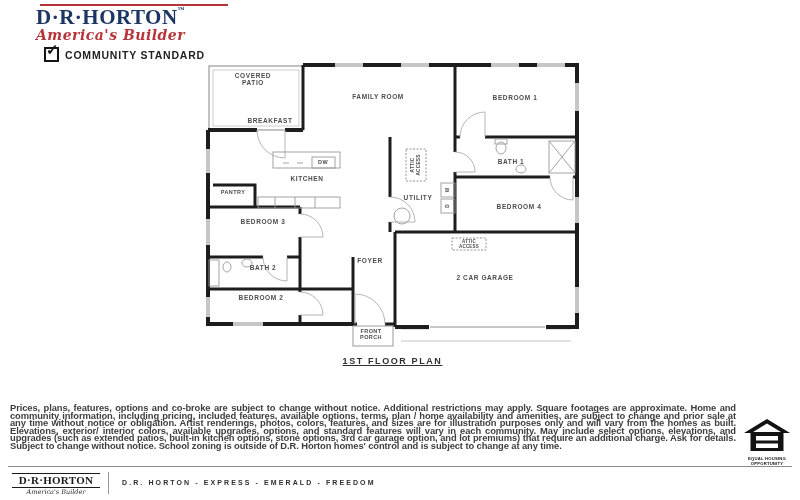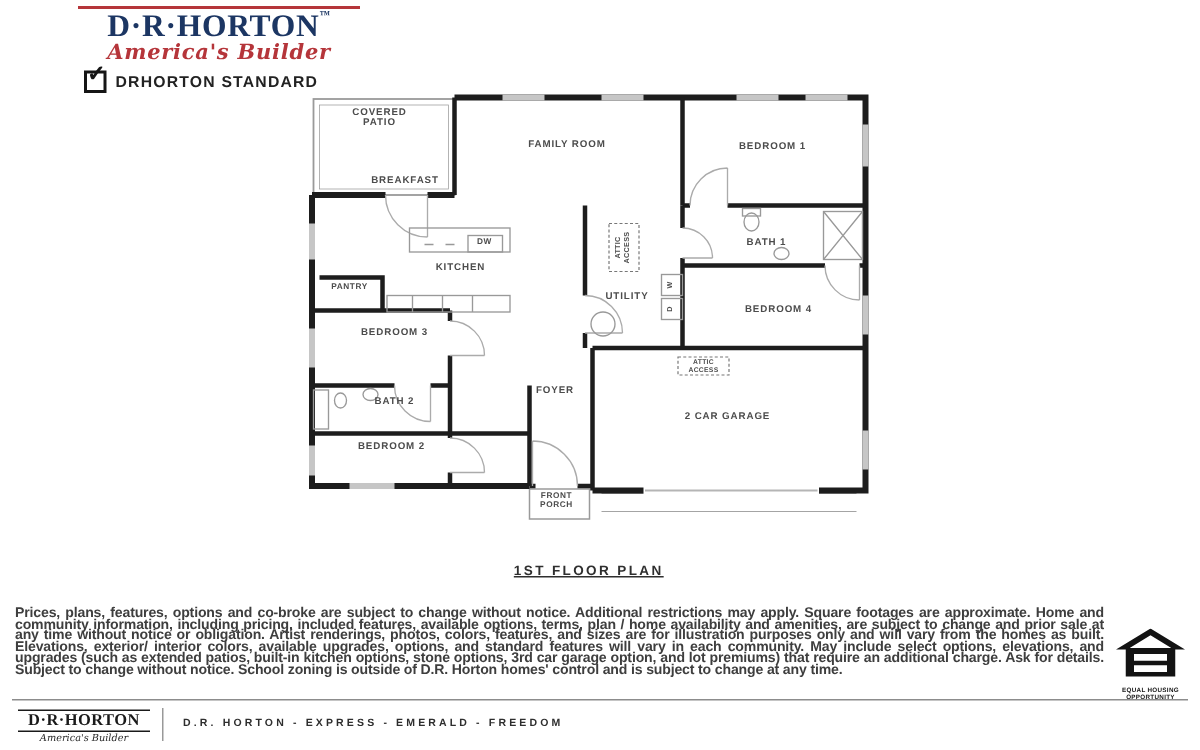--- a/index.html
+++ b/index.html
@@ -1,21 +1,21 @@
 <!DOCTYPE html>
 <html><head>
 <meta charset="utf-8">
 <style>
   html,body{margin:0;padding:0;}
   body{
     width:800px;height:500px;position:relative;background:#ffffff;
     font-family:"Liberation Sans",sans-serif;overflow:hidden;
   }
   
-  .header{position:absolute;left:48px;top:4px;width:196px;text-align:center;}
+  .header{position:absolute;left:36px;top:4px;width:196px;}
   .logo-rule{height:2px;background:#b5353a;margin:0 4px 1px 4px;}
   .wordmark{
     font-family:"Liberation Serif",serif;font-weight:700;font-size:21px;
     color:#1c3663;letter-spacing:.5px;line-height:1.02;white-space:nowrap;
   }
   .wordmark sup{font-size:7px;vertical-align:top;}
   .tagline{
     font-family:"DejaVu Serif",serif;font-style:italic;font-weight:700;
     font-size:14px;color:#b5353a;margin-top:-1px;letter-spacing:.5px;
   }
@@ -35,21 +35,21 @@
   .rl{
     position:absolute;transform:translate(-50%,-50%);
     font:600 6.5px/1.15 "Liberation Sans",sans-serif;
     letter-spacing:.6px;color:#4c4c4c;text-align:center;white-space:nowrap;
   }
   .rl.wrap{white-space:normal;}
   .rl.sm{font-size:5.5px;letter-spacing:.4px;}
   .rl.tiny{font-size:4.5px;letter-spacing:.2px;white-space:normal;}
   .rl.rot{transform:translate(-50%,-50%) rotate(-90deg);white-space:normal;font-size:4.8px;letter-spacing:.2px;}
   .caption{
-    position:absolute;left:205px;top:370px;width:375px;text-align:center;
+    position:absolute;left:205px;top:350px;width:375px;text-align:center;
   }
   .caption span{
     font-size:9px;font-weight:700;letter-spacing:1.6px;color:#2f2f2f;
     text-decoration:underline;
   }
   
   .disclaimer{
     position:absolute;left:10px;top:404px;width:726px;
     font-size:9.4px;line-height:7.5px;color:#3e3e3e;text-align:justify;
     letter-spacing:-.1px;
@@ -80,21 +80,21 @@
 <body>
 
 <div class="header">
   <div class="logo-rule"></div>
   <div class="wordmark"><span>D·R·HORTON</span><sup>™</sup></div>
   <div class="tagline">America's Builder</div>
   <div class="cs-row">
     <span class="cs-box">
         <span class="cs-check">✓</span>
       </span>
-    <span class="cs-label">DRHORTON STANDARD</span>
+    <span class="cs-label">COMMUNITY STANDARD</span>
   </div>
 </div>
 
 <div class="plan">
   <svg width="375" height="295" viewBox="0 0 375 295">
 
     <g stroke="#9a9a9a" fill="none" stroke-width="1.2">
       <rect x="4" y="9" width="94" height="64"></rect>
       <rect x="8" y="13" width="86" height="56" stroke-width="0.5"></rect>
     </g>

